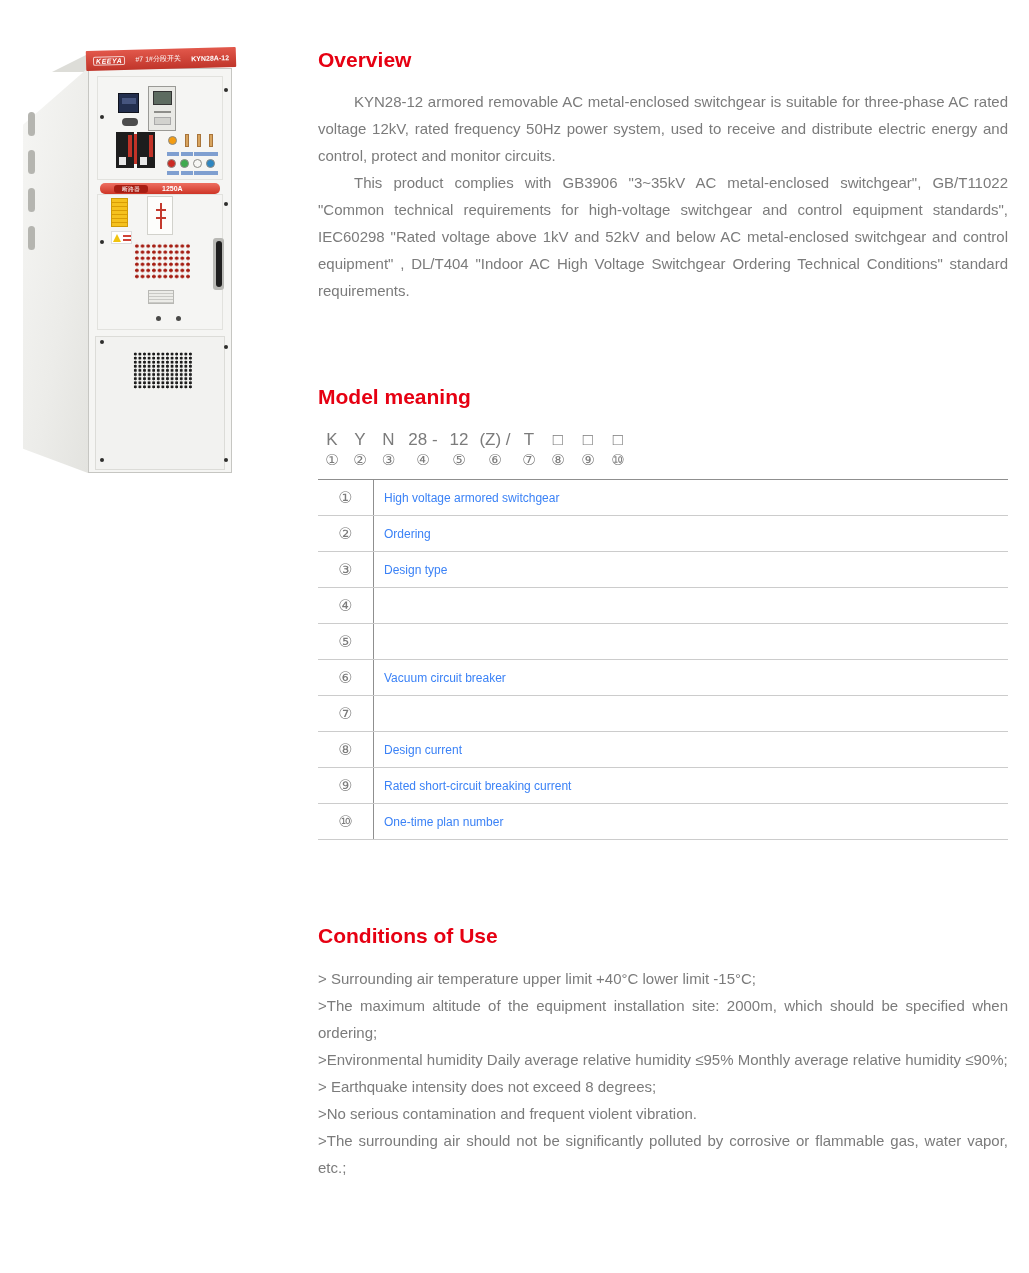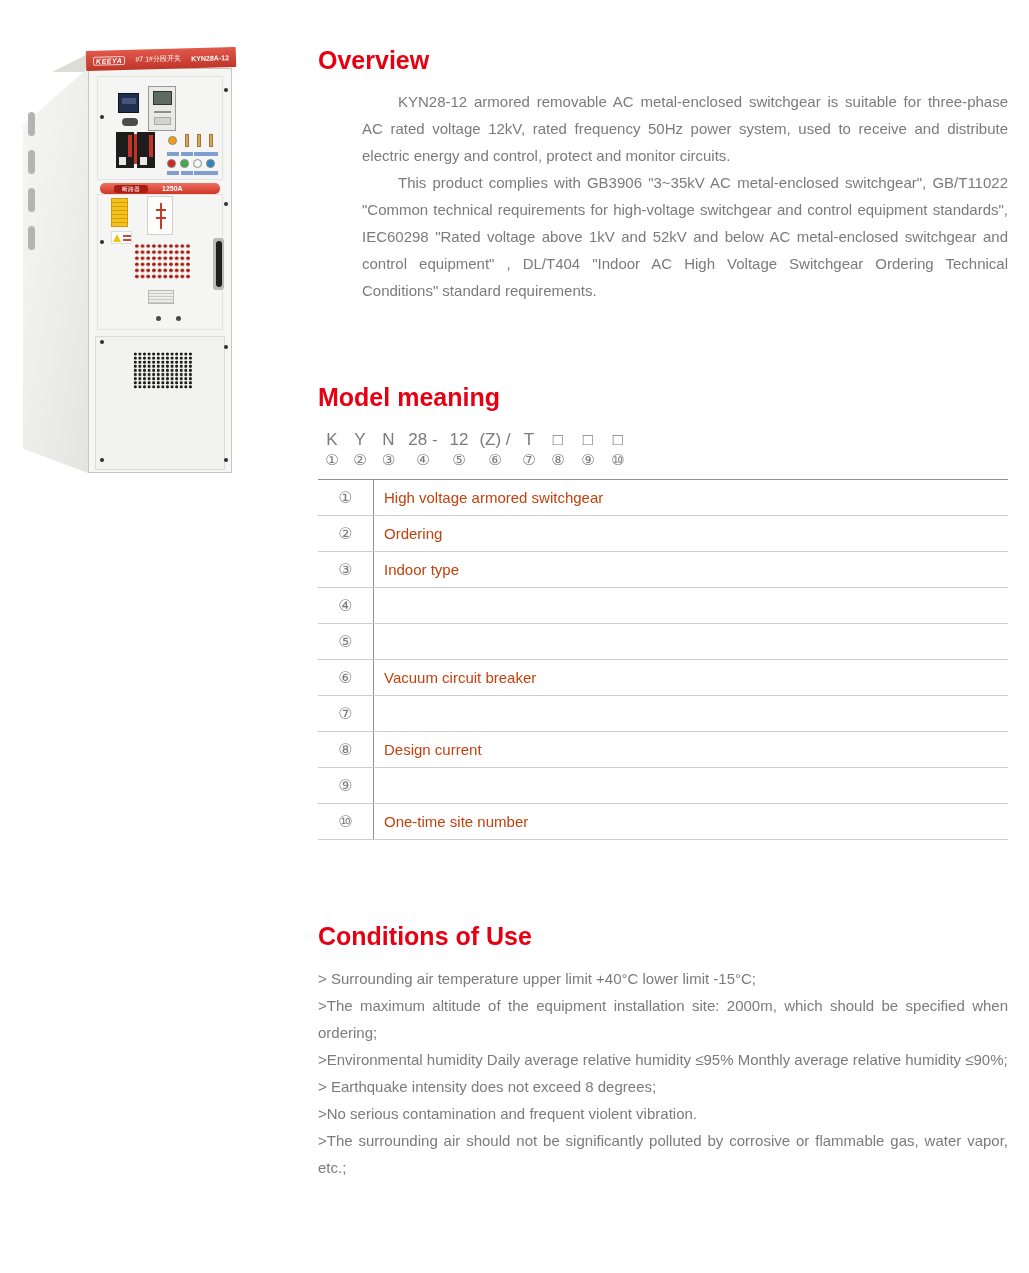--- a/index.html
+++ b/index.html
@@ -2,35 +2,35 @@
 <html><head>
 <meta charset="utf-8">
 <style>
   * { box-sizing: border-box; }
   html,body { margin:0; padding:0; background:#ffffff; }
   body { font-family:"Liberation Sans","DejaVu Sans",sans-serif; }
   .page { position:relative; width:1029px; height:1273px; background:#ffffff; overflow:hidden; }
 
   
   .content { position:absolute; left:318px; top:40px; width:690px; padding-top:8px; }
-  h2.red { color:#e60012; font-size:25px; font-weight:bold; margin:0; line-height:24px; }
+  h2.red { color:#e60012; font-size:21px; font-weight:bold; margin:0; line-height:24px; }
   .para { color:#7b7b7b; font-size:15px; line-height:27px; text-align:justify; text-indent:36px; margin:0; }
-  .overview .paras { margin-top:16px;margin-left:44px; }
+  .overview .paras { margin-top:16px; }
 
   .model { margin-top:81px; }
   .code-row { display:flex; margin-top:20px; color:#7b7b7b; }
   .slot { text-align:center; }
   .slot .sym { font-size:17px; height:22px; line-height:22px; white-space:nowrap; }
   .slot .circ { font-size:15px; height:18px; line-height:18px; }
 
   .mtable { margin-top:10px; border-top:1px solid #8f8f8f; }
   .trow { display:flex; height:36px; border-bottom:1px solid #cccccc; align-items:stretch; }
   .tnum { width:56px; border-right:1px solid #8f8f8f; display:flex; align-items:center; justify-content:center;
           color:#7b7b7b; font-size:16px; }
-  .tdesc { flex:1; display:flex; align-items:center; padding-left:10px; color:#c2410c; font-size:15px; }
+  .tdesc { flex:1; display:flex; align-items:center; padding-left:10px; color:#3b82f6; font-size:12px; }
 
   .conditions { margin-top:84px; }
   .conditions h2 { margin-bottom:17px; }
   .cond { color:#7b7b7b; font-size:15px; line-height:27px; text-align:justify; margin:0; }
 
   
   .figure { position:absolute; left:10px; top:40px; width:300px; height:440px; }
   .figure div { position:absolute; }
 
   .top-sliver { left:42px; top:12px; width:40px; height:20px; background:#dddDd8;
@@ -263,45 +263,46 @@
         <div class="trow">
           <div class="tnum">①</div>
           <div class="tdesc">High voltage armored switchgear</div>
         </div>
         <div class="trow">
           <div class="tnum">②</div>
           <div class="tdesc">Ordering</div>
         </div>
         <div class="trow">
           <div class="tnum">③</div>
-          <div class="tdesc">Indoor type</div>
+          <div class="tdesc">Design type</div>
         </div>
         <div class="trow">
           <div class="tnum">④</div>
         </div>
         <div class="trow">
           <div class="tnum">⑤</div>
         </div>
         <div class="trow">
           <div class="tnum">⑥</div>
           <div class="tdesc">Vacuum circuit breaker</div>
         </div>
         <div class="trow">
           <div class="tnum">⑦</div>
         </div>
         <div class="trow">
           <div class="tnum">⑧</div>
           <div class="tdesc">Design current</div>
         </div>
         <div class="trow">
           <div class="tnum">⑨</div>
+          <div class="tdesc">Rated short-circuit breaking current</div>
         </div>
         <div class="trow">
           <div class="tnum">⑩</div>
-          <div class="tdesc">One-time site number</div>
+          <div class="tdesc">One-time plan number</div>
         </div>
       </div>
     </section>
 
     <section class="conditions">
       <h2 class="red">Conditions of Use</h2>
       <p class="cond">&gt; Surrounding air temperature upper limit +40°C lower limit -15°C;</p>
       <p class="cond">&gt;The maximum altitude of the equipment installation site: 2000m, which should be specified when ordering;</p>
       <p class="cond">&gt;Environmental humidity Daily average relative humidity ≤95% Monthly average relative humidity ≤90%;</p>
       <p class="cond">&gt; Earthquake intensity does not exceed 8 degrees;</p>

